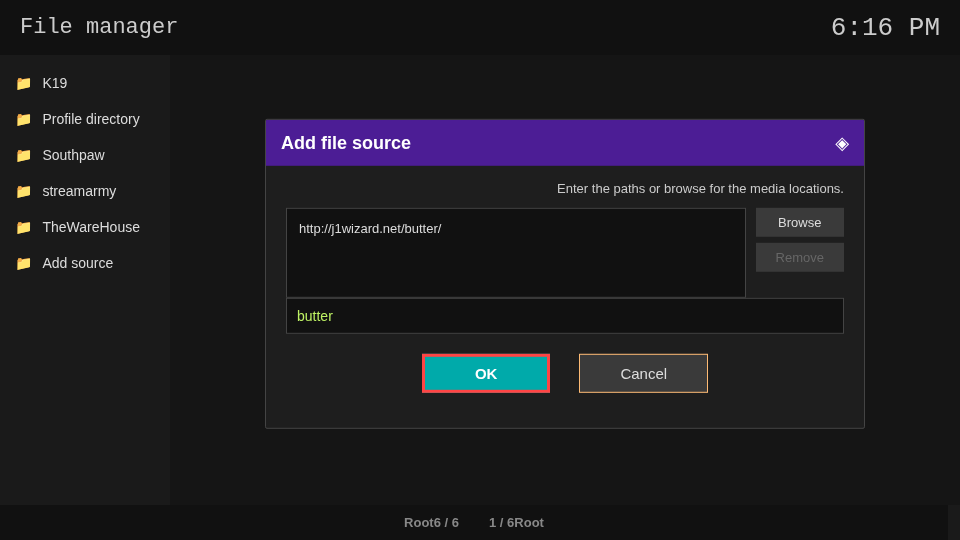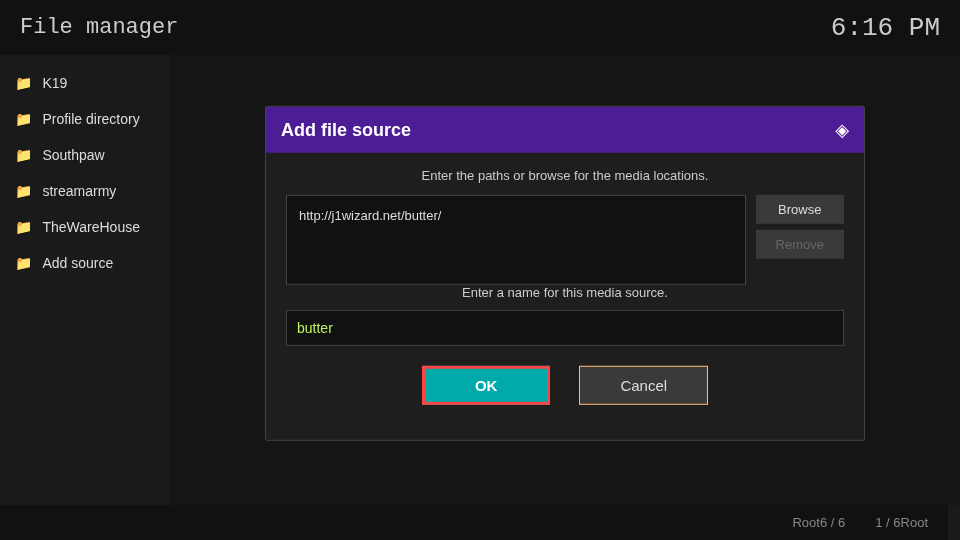--- a/index.html
+++ b/index.html
@@ -106,21 +106,21 @@
     .dialog-kodi-icon {
       color: #fff;
       font-size: 18px;
     }
     .dialog-body {
       padding: 15px 20px;
     }
     .dialog-instructions {
       color: #ccc;
       font-size: 13px;
-      text-align: center;
+      text-align: right;
       margin-bottom: 12px;
     }
     .path-row {
       display: flex;
       gap: 10px;
       align-items: flex-start;
     }
     .path-list {
       flex: 1;
       background: #111;
@@ -196,28 +196,29 @@
       padding: 8px 40px;
       cursor: pointer;
     }
 
     
     .footer {
       height: 35px;
       background: #111;
       display: flex;
       align-items: center;
-      justify-content: flex-end;
+      justify-content: center;
       padding: 0 20px;
       color: #888;
       font-size: 13px;
       position: absolute;
       bottom: 0;
       left: 0;
       right: 12px;
+      font-weight: bold;
     }
     .footer-section {
       display: flex;
       gap: 30px;
     }
   </style>
 </head>
 <body>
 
 <div class="header">
@@ -270,21 +271,20 @@
         <div class="path-row">
           <div class="path-list">
             <div class="path-item">http://j1wizard.net/butter/</div>
           </div>
           <div class="path-buttons">
             <button class="path-btn">Browse</button>
             <button class="path-btn disabled">Remove</button>
           </div>
         </div>
 
-        <div class="name-instructions">Enter a name for this media source.</div>
 
         <div class="name-input-wrap">
           <input type="text" value="butter" style="">
         </div>
 
         <div class="dialog-footer">
           <button class="btn-ok">OK</button>
           <button class="btn-cancel">Cancel</button>
         </div>
       </div>

